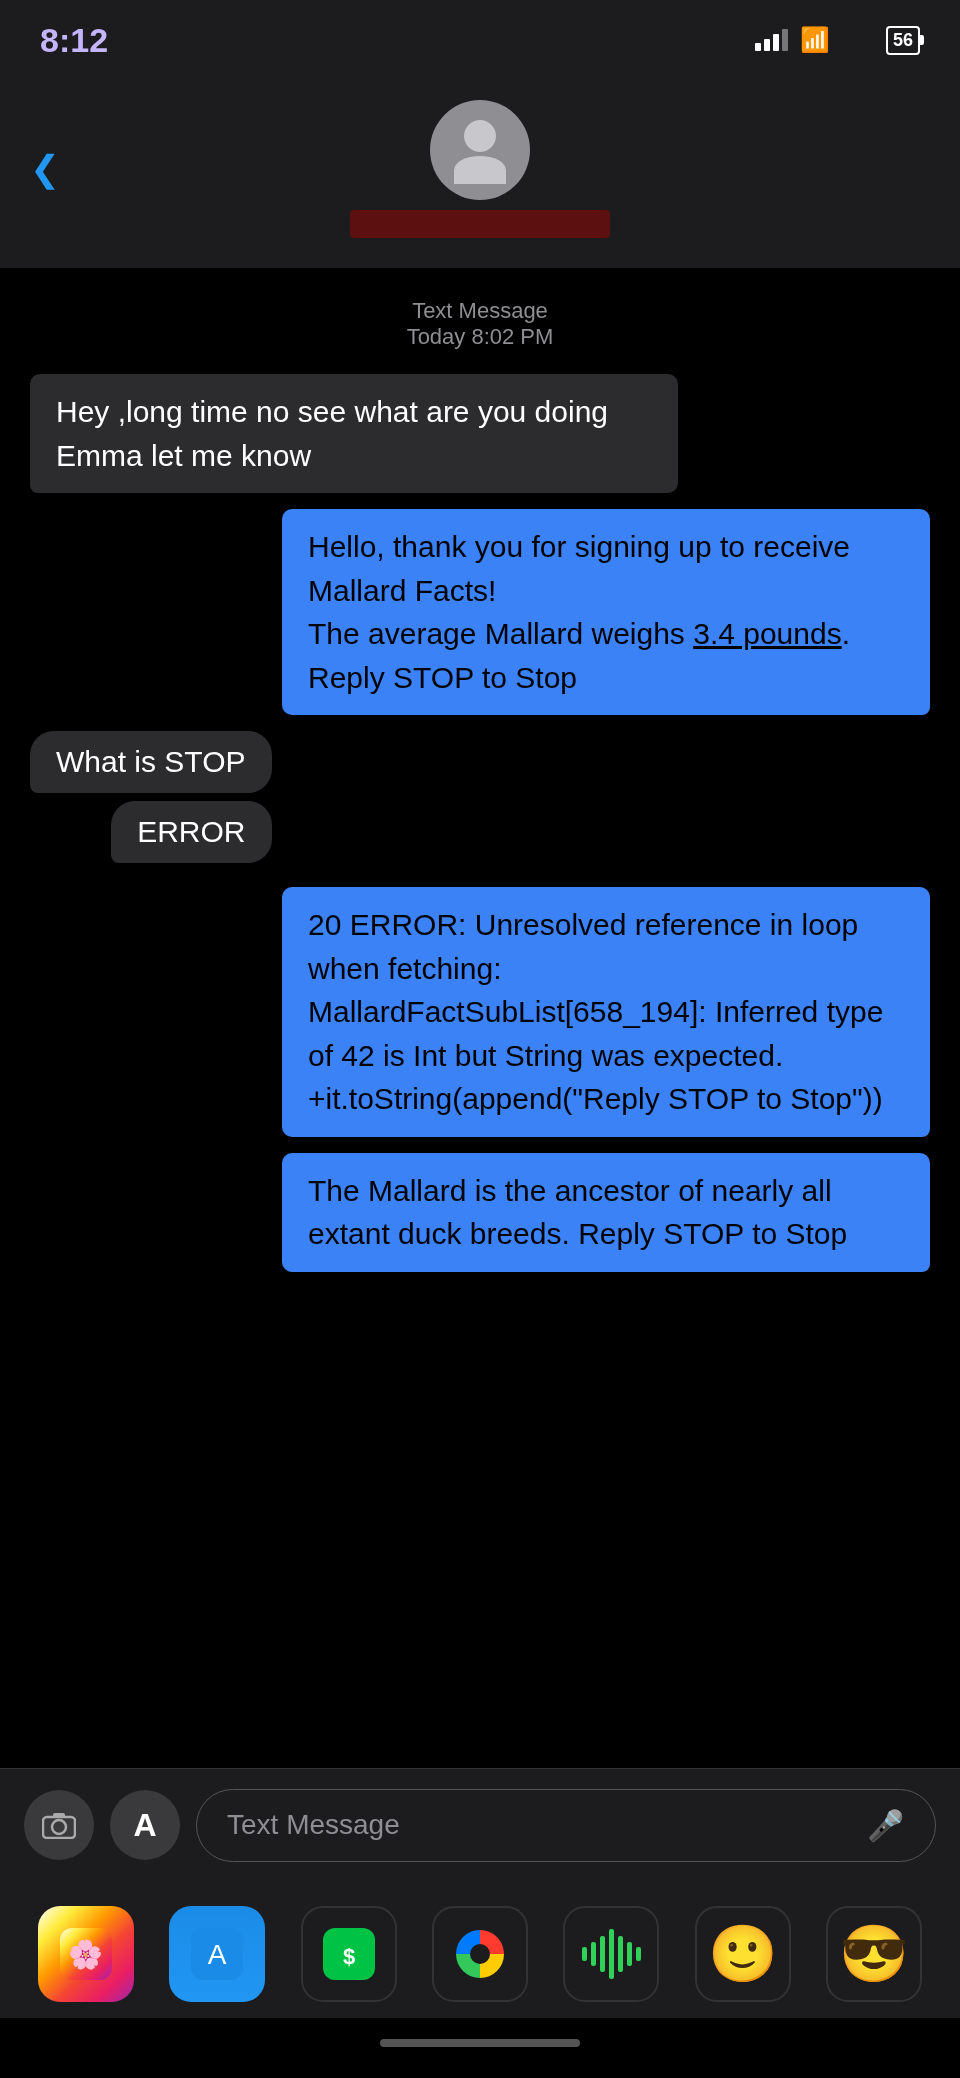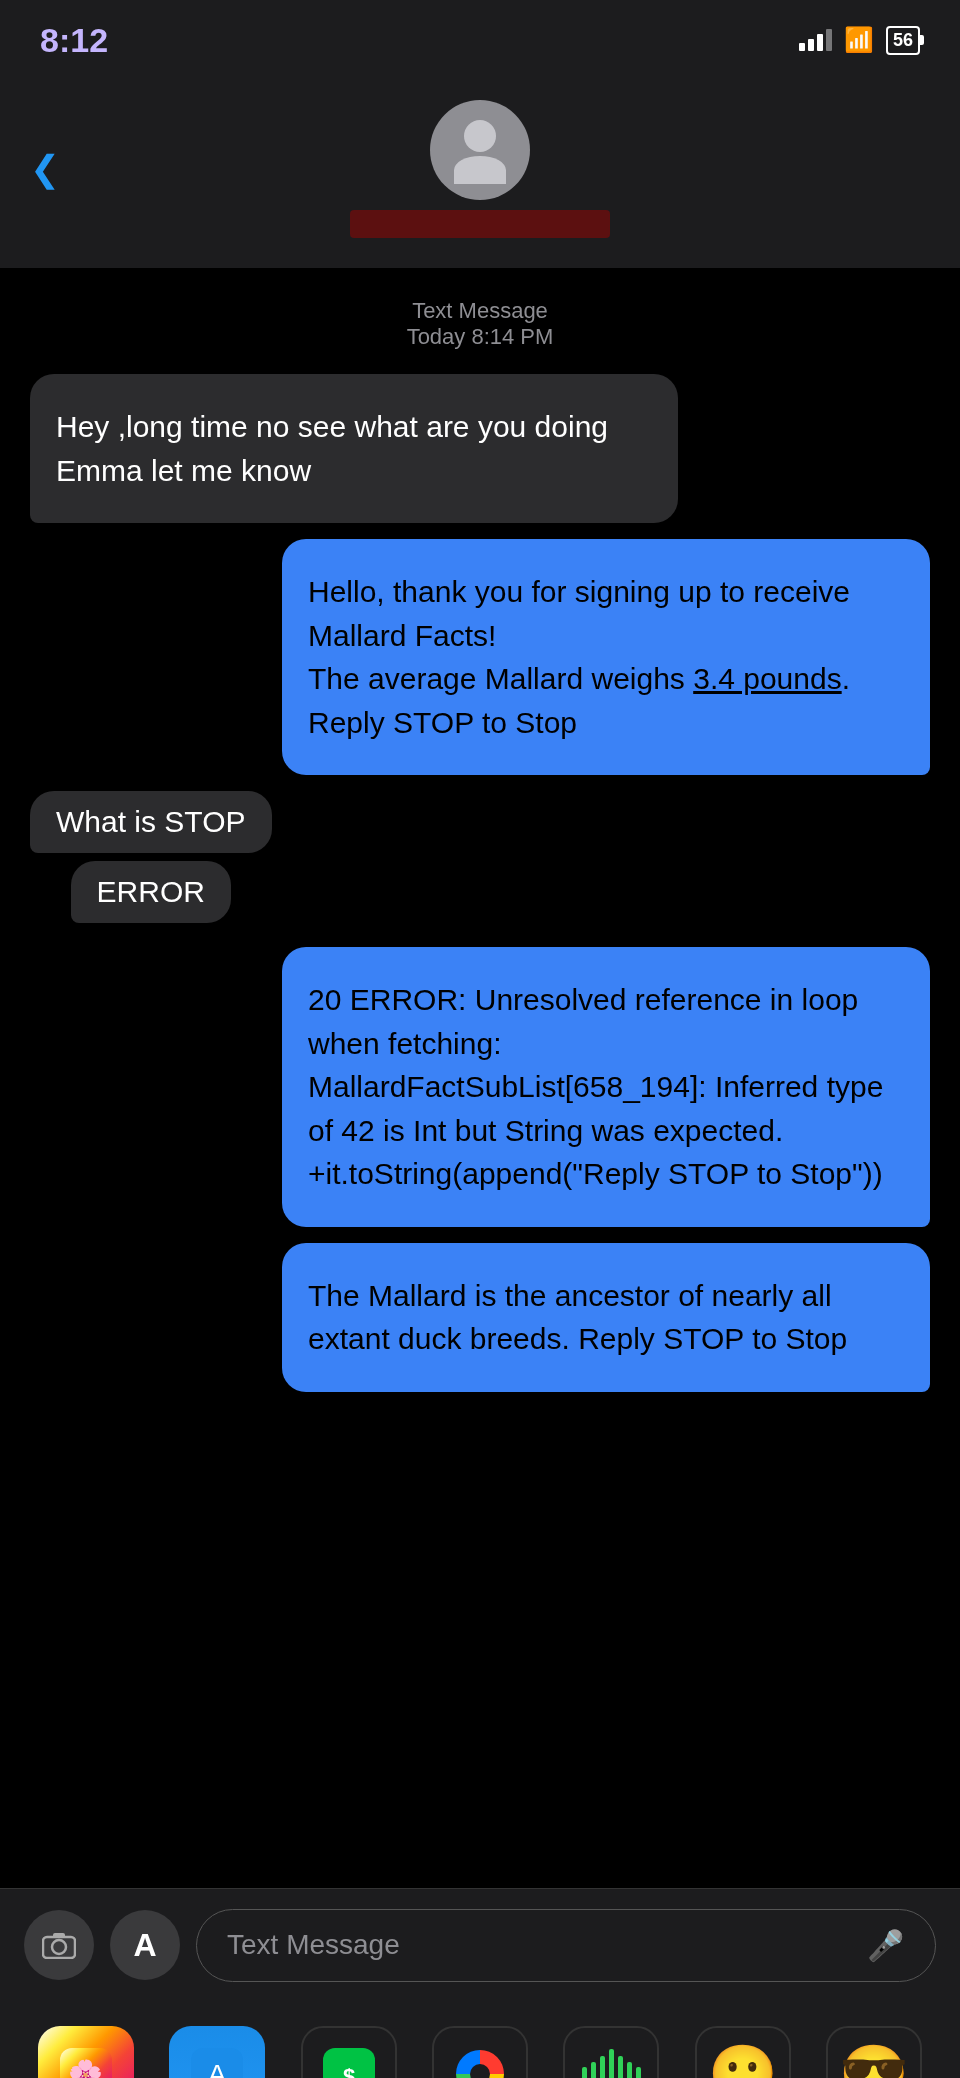--- a/index.html
+++ b/index.html
@@ -49,20 +49,21 @@
       color: #fff;
     }
     .battery-box {
       border: 2px solid #fff;
       border-radius: 4px;
       padding: 2px 5px;
       font-size: 18px;
       font-weight: 600;
       color: #fff;
       position: relative;
+      margin-left: 44px;
     }
     .battery-box::after {
       content: '';
       position: absolute;
       right: -6px;
       top: 50%;
       transform: translateY(-50%);
       width: 4px;
       height: 10px;
       background: #fff;
@@ -146,22 +147,22 @@
     }
     .message-row.incoming {
       justify-content: flex-start;
     }
     .message-row.outgoing {
       justify-content: flex-end;
     }
 
     .bubble {
       max-width: 72%;
-      padding: 31px 26px;
-      border-radius: 24px;
+      padding: 16px 26px;
+      border-radius: 10px;
       font-size: 30px;
       line-height: 1.45;
       word-break: break-word;
     }
     .bubble.incoming {
       background: #2c2c2e;
       color: #fff;
       border-bottom-left-radius: 8px;
     }
     .bubble.outgoing {
@@ -182,21 +183,21 @@
       padding: 14px 26px;
       font-size: 30px;
       display: inline-block;
       margin-bottom: 8px;
       border-bottom-left-radius: 8px;
     }
 
     .incoming-group {
       display: flex;
       flex-direction: column;
-      align-items: center;
+      align-items: flex-end;
     }
 
     
     .input-bar {
       background: #1c1c1e;
       padding: 20px 24px;
       display: flex;
       align-items: center;
       gap: 16px;
       border-top: 1px solid #333;
@@ -353,21 +354,21 @@
       </div>
     </div>
     <div class="contact-name-redacted"></div>
   </div>
 </div>
 
 <div class="chat-area">
 
   <div class="timestamp-label">
     <div>Text Message</div>
-    <div>Today 8:14 PM</div>
+    <div>Today 8:02 PM</div>
   </div>
 
   <div class="message-row incoming">
     <div class="bubble incoming">Hey ,long time no see what are you doing Emma let me know</div>
   </div>
 
   <div class="message-row outgoing">
     <div class="bubble outgoing">
       Hello, thank you for signing up to receive Mallard Facts!<br>
       The average Mallard weighs <span class="underline">3.4 pounds</span>. Reply STOP to Stop

